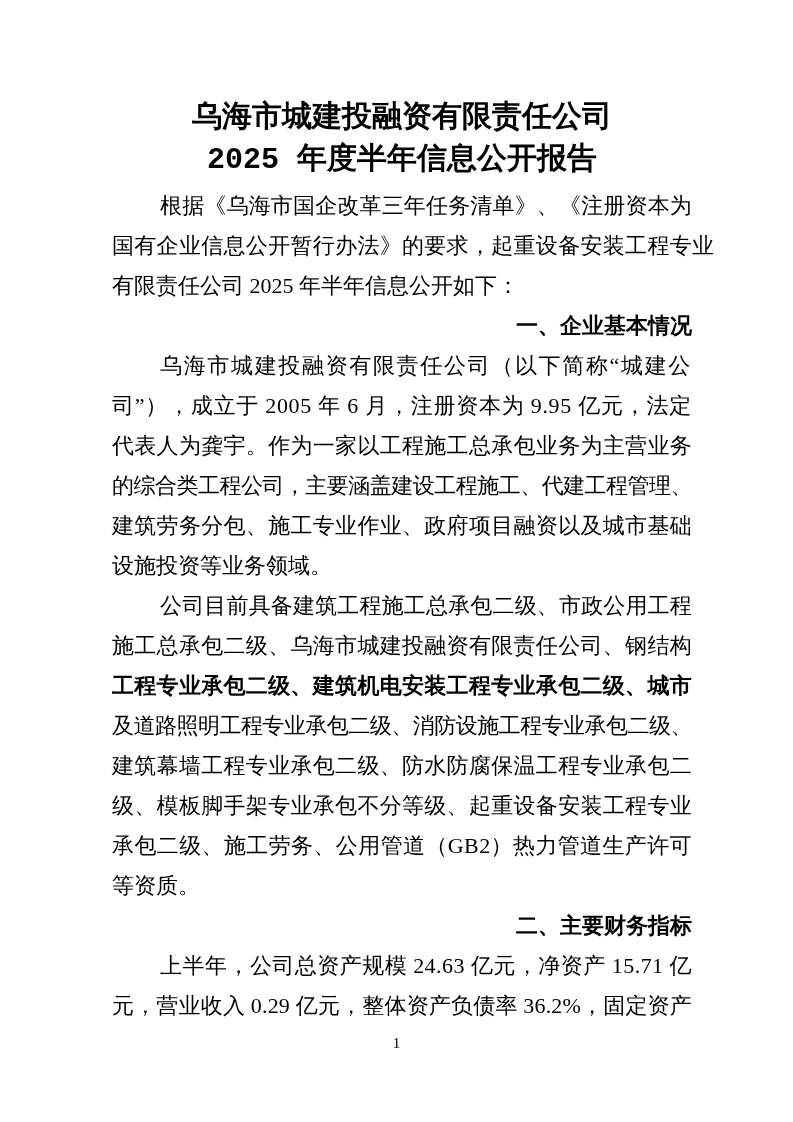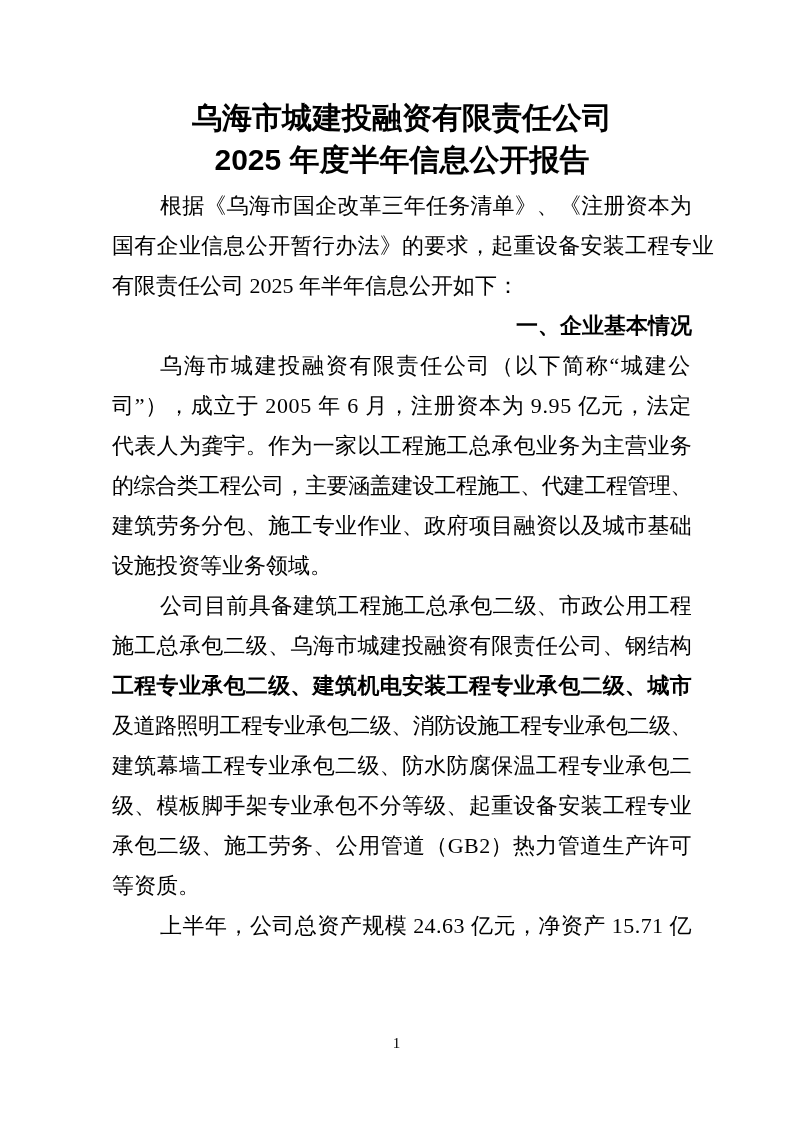--- a/index.html
+++ b/index.html
@@ -19,21 +19,21 @@
     background: #ffffff;
     color: #000000;
   }
   .content {
     position: absolute;
     left: 112px;
     top: 97px;
     width: 580px;
   }
   .doc-title {
-    font-family: Liberation Sans, sans-serif;
+    font-family: Liberation Mono, monospace;
     font-weight: 700;
     font-size: 30px;
     line-height: 42px;
     text-align: center;
     margin: 0 0 5px 0;
     white-space: nowrap;
   }
   .title-line { display: block; }
   .line {
     font-family: "Liberation Serif", "DejaVu Serif", serif;
@@ -91,19 +91,21 @@
 
     <div class="line just indent" style="letter-spacing: 0.166667px;">公司目前具备建筑工程施工总承包二级、市政公用工程</div>
     <div class="line just" style="letter-spacing: 0.307692px;">施工总承包二级、乌海市城建投融资有限责任公司、钢结构</div>
     <div class="line just" style="letter-spacing: 0.307692px; font-weight: bold;">工程专业承包二级、建筑机电安装工程专业承包二级、城市</div>
     <div class="line just" style="letter-spacing: -0.518519px;">及道路照明工程专业承包二级、消防设施工程专业承包二级、</div>
     <div class="line just" style="letter-spacing: 0.307692px; text-align: center;">建筑幕墙工程专业承包二级、防水防腐保温工程专业承包二</div>
     <div class="line just" style="letter-spacing: 0.307692px; text-align: center;">级、模板脚手架专业承包不分等级、起重设备安装工程专业</div>
     <div class="line just" style="letter-spacing: 0.386574px;">承包二级、施工劳务、公用管道（GB2）热力管道生产许可</div>
     <div class="line">等资质。</div>
 
+    <h2 class="heading">二、主要财务指标</h2>
 
     <div class="line just indent" style="letter-spacing: 0.46875px;">上半年，公司总资产规模 24.63 亿元，净资产 15.71 亿</div>
+    <div class="line just" style="letter-spacing: 0.187027px;">元，营业收入 0.29 亿元，整体资产负债率 36.2%，固定资产</div>
 
   </div>
 
   <div class="page-number">1</div>
 </div>
 
 </body></html>

